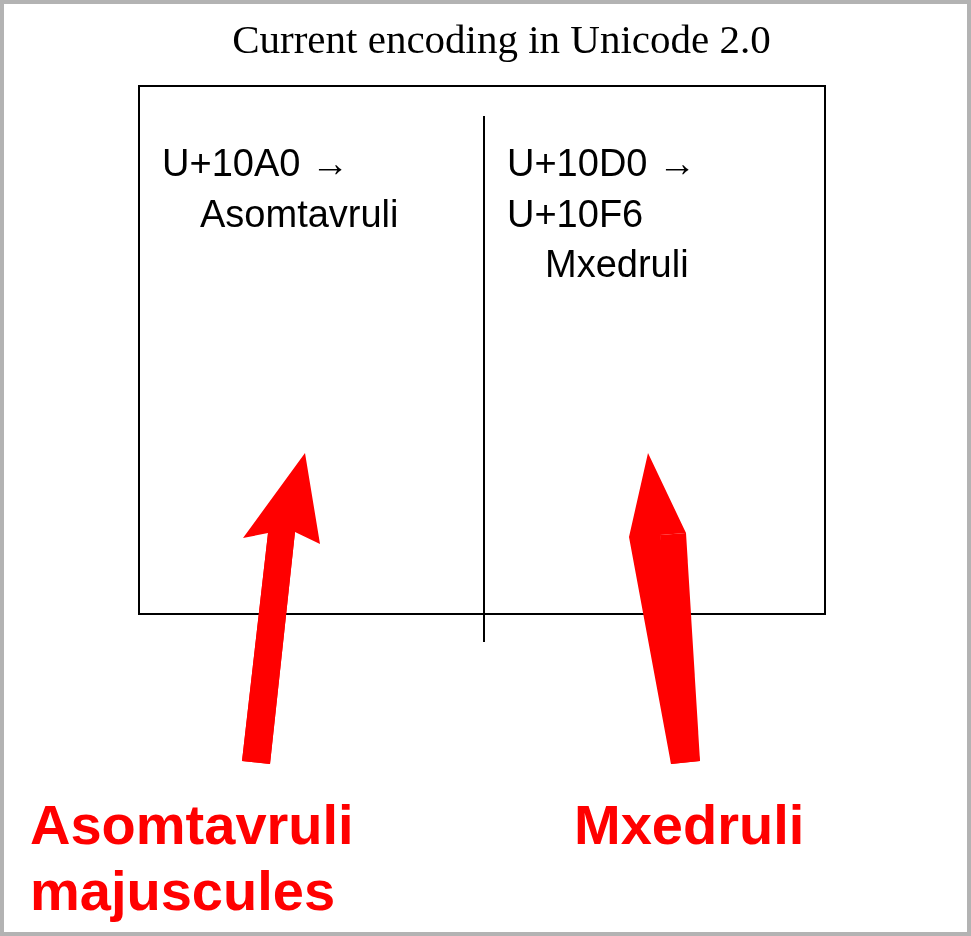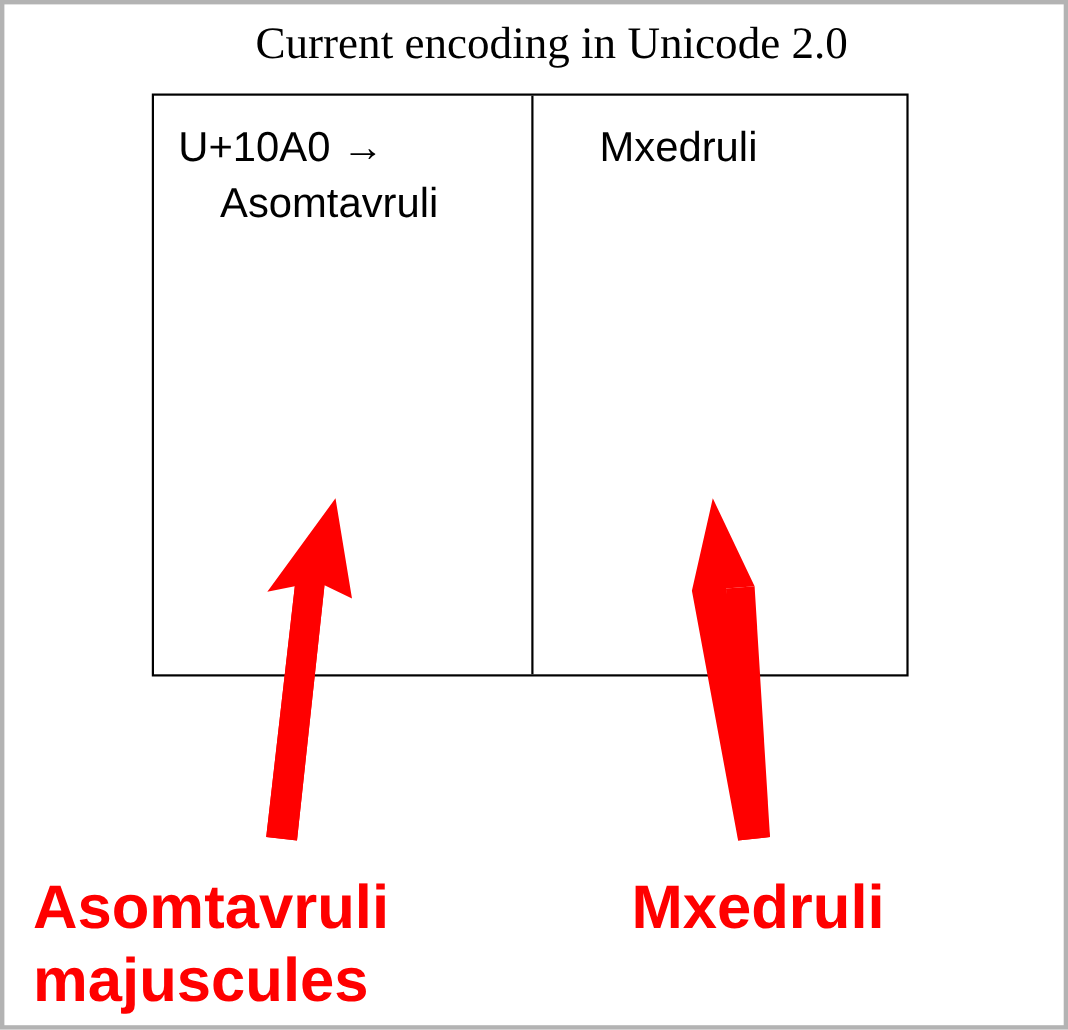--- a/index.html
+++ b/index.html
@@ -47,20 +47,21 @@
     box-sizing: border-box;
     border: 2px solid #000000;
     display: flex;
     background: transparent;
   }
   .box-col {
     box-sizing: border-box;
     height: 100%;
     padding: 22px 0 16px 22px;
     position: relative;
+    margin-top: 29px;
   }
   .box-col.left  { width: 347px; border-right: 2px solid #000000; }
   .box-col.right { width: 341px; }
   .cell-line {
     font-family: "Liberation Sans", sans-serif;
     font-size: 38px;
     line-height: 1.33;
     color: #000000;
     white-space: nowrap;
   }
@@ -95,20 +96,22 @@
   <div id="title">Current encoding in Unicode 2.0</div>
 
   <div id="encoding-box">
 
     <div class="box-col left">
       <div class="cell-line">U+10A0 →</div>
       <div class="cell-line indent">Asomtavruli</div>
     </div>
 
     <div class="box-col right">
+      <div class="cell-line">U+10D0 →</div>
+      <div class="cell-line">U+10F6</div>
       <div class="cell-line indent">Mxedruli</div>
     </div>
 
   </div>
 
   <svg id="arrows" viewBox="0 0 963 928">
     <polygon fill="#ff0000" points="301,449 316,540 291,528 266,760 238,757 264,529 264,529 239,534"></polygon>
     <polygon fill="#ff0000" points="291,528 264,529 238,757 266,760"></polygon>
     <polygon fill="#ff0000" points="644,449 682,529 682,529 656,531 696,757 667,760 625,533"></polygon>
     <polygon fill="#ff0000" points="656,531 682,529 696,757 667,760"></polygon>

